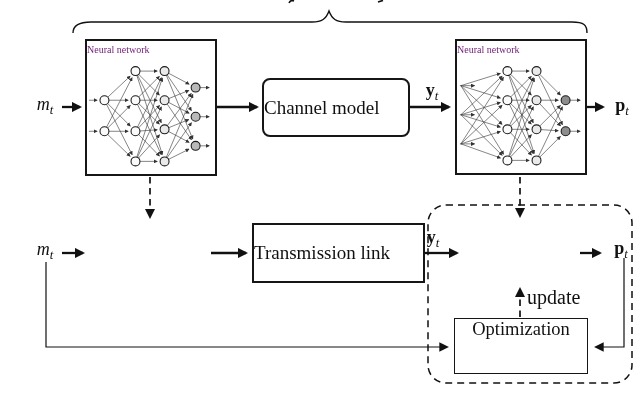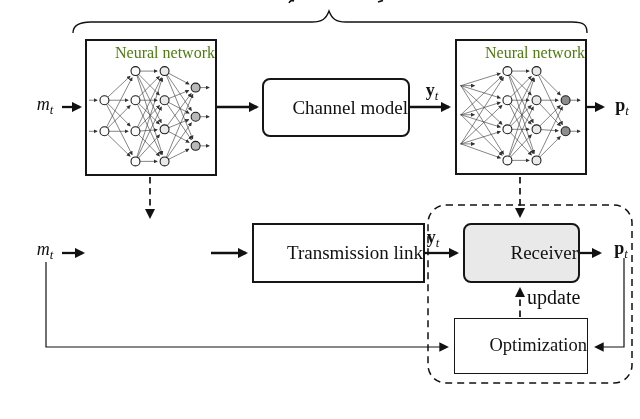--- a/index.html
+++ b/index.html
@@ -1,29 +1,29 @@
 <!DOCTYPE html>
 <html style="--box-fill-gray: #e9e9e9; --line: #111111; --nn-node-white: #fafafa; --nn-node-light: #eaeaea; --nn-node-mid: #b9b9b9; --nn-node-dark: #8d8d8d;"><head>
 <meta charset="utf-8">
 <style>
   html,body{margin:0;padding:0;background:#ffffff}
   #canvas{position:relative;width:640px;height:419px;background:#fff;
           font-family:"Liberation Serif","DejaVu Serif",serif;color:#111;overflow:hidden}
   #wires{position:absolute;left:0;top:0;z-index:1}
   .box{position:absolute;box-sizing:border-box;background:#fff;border:2.2px solid #161616;
-       display:flex;align-items:center;justify-content:flex-end;z-index:2;font-size:19px;white-space:nowrap}
+       display:flex;align-items:center;justify-content:flex-start;z-index:2;font-size:19px;white-space:nowrap}
   .r8{border-radius:8px}
   .r5{border-radius:0}
   .gray{background:var(--box-fill-gray,#e9e9e9)}
   .optim{border-width:1.6px;border-radius:0;font-size:18.5px;line-height:1.15;
-         flex-direction:row;text-align:center}
+         flex-direction:column;text-align:center}
   .nnbox{position:absolute;box-sizing:border-box;border:2.3px solid #161616;background:#fff;z-index:2}
   .nnbox svg{position:absolute;left:0;top:0;width:100%;height:100%}
-  .nntitle{position:absolute;top:3px;left:0;width:100%;text-align:right;
-           font-size:16px;color:#4d7c0f;z-index:3}
+  .nntitle{position:absolute;top:3px;left:0;width:100%;text-align:left;
+           font-size:10px;color:#701a75;z-index:3}
   .mlabel{position:absolute;transform:translate(-50%,-50%);font-size:18px;z-index:3;white-space:nowrap}
   .plain{position:absolute;z-index:3;white-space:nowrap}
   .it{font-style:italic}
   .bf{font-weight:bold}
   .sub{font-size:71%;font-style:italic;vertical-align:-0.25em}
   .caption{transform:translate(-50%,-50%);font-size:20px}
   .update{transform:translate(0,-50%);font-size:20px}
 </style>
 </head>
 <body>
@@ -209,23 +209,20 @@
   </div>
   <div class="mlabel" style="left:622px;top:107px">
     <span class="bf">p</span><span class="sub">t</span>
   </div>
 
 
   <div class="box r5" style="left:252px;top:223px;width:173px;height:60px">
     <span>Transmission link</span>
   </div>
 
-  <div class="box r8 gray" style="left:463px;top:223px;width:117px;height:60px">
-    <span>Receiver</span>
-  </div>
 
   <div class="mlabel" style="left:45px;top:251px">
     <span class="it">m</span><span class="sub">t</span>
   </div>
   <div class="mlabel" style="left:433px;top:239px">
     <span class="bf">y</span><span class="sub">t</span>
   </div>
   <div class="mlabel" style="left:621px;top:250px">
     <span class="bf">p</span><span class="sub">t</span>
   </div>

